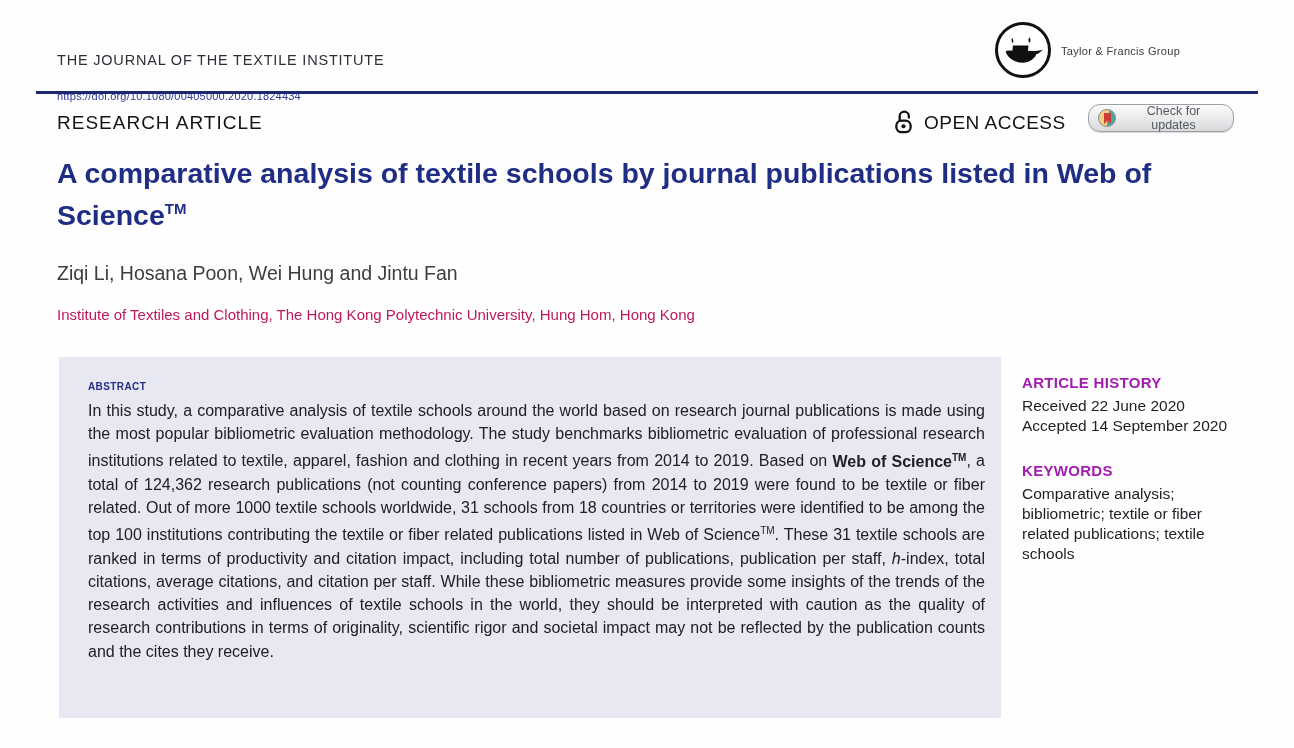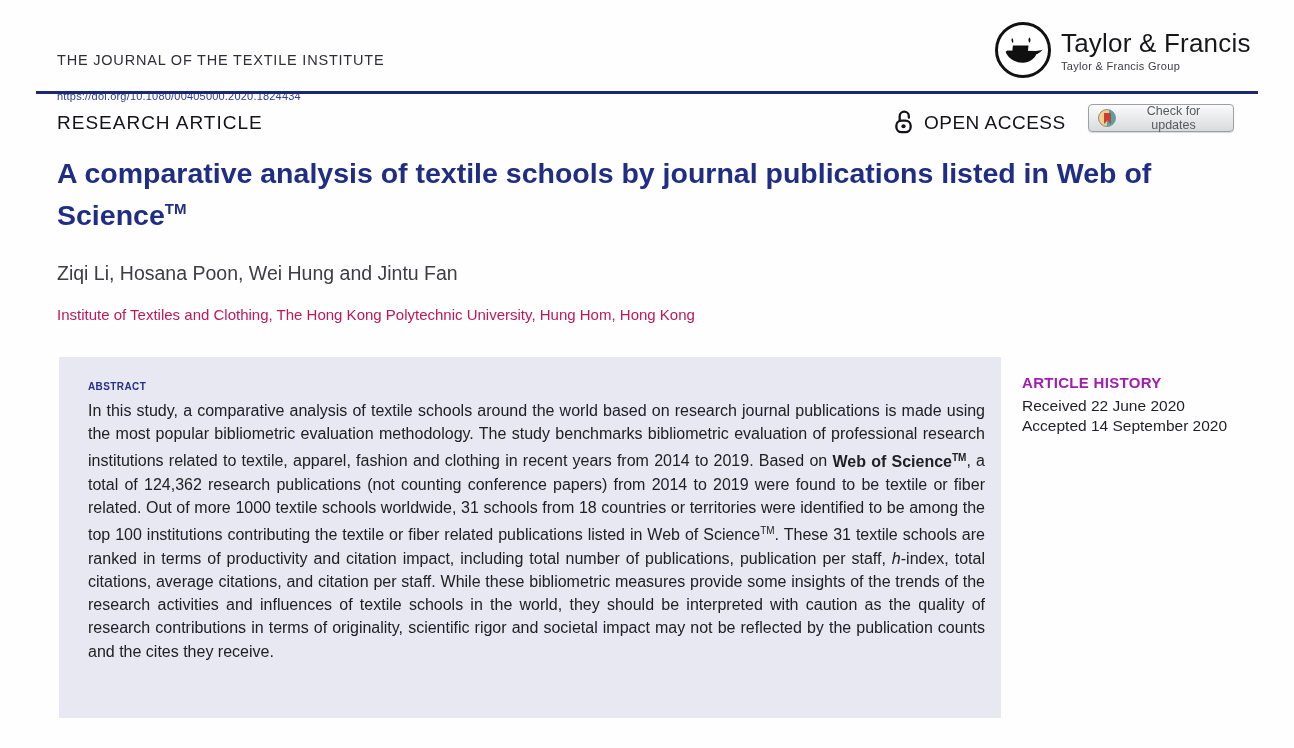--- a/index.html
+++ b/index.html
@@ -22,21 +22,21 @@
 
   .rule { position:absolute; left:36px; top:91px; width:1222px; height:3px; background:#1d296e; }
 
   
   .type-label { position:absolute; left:57px; top:112px; font-size:19px;
                 letter-spacing:1px; color:#121217; }
   .open-access { position:absolute; left:893px; top:108px; display:flex;
                  align-items:center; gap:10px; }
   .open-access-label { font-size:19px; letter-spacing:0.5px; color:#121217; }
   .check-updates { position:absolute; left:1088px; top:104px; width:146px; height:28px;
-                   border:1px solid #9aa0a6; border-radius:4px;
+                   border:1px solid #9aa0a6; border-radius:12px;
                    background:linear-gradient(#fbfbfb,#d9dadc);
                    display:flex; align-items:center; gap:7px; padding:0 9px;
                    cursor:pointer; box-shadow:0 1px 1px rgba(0,0,0,0.15); }
   .check-updates span.label { font-size:12.5px; color:#555a60; }
   .crossmark { width:18px; height:18px; border-radius:50%; border:1px solid #8a8a8a;
                background:linear-gradient(100deg,#f2d08a 55%,#43aaa5 55%);
                position:relative; flex:0 0 auto; }
   .crossmark .ribbon { position:absolute; left:5px; top:3px; width:7px; height:11px;
                background:#cf3b36;
                clip-path:polygon(0 0,100% 0,100% 100%,50% 68%,0 100%); }
@@ -80,21 +80,20 @@
     <span class="logo-circle">
       <svg width="44" height="44" viewBox="0 0 48 48">
         <path d="M5 26 C8 34 16 38 24 38 C31 38 36 34 38.5 29 C41 28 44 26 45.5 23.5 C43 24.6 40.5 25 38 25 L7 24.5 Z" fill="#101010"></path>
         <path d="M38.5 29 C41 28 44 26 45.5 23.5 C44.5 27.5 41.5 30 38 30.5 Z" fill="#ffffff"></path>
         <rect x="15" y="19" width="17" height="6" fill="#101010" transform="skewX(-6)"></rect>
         <path d="M12 11 C11 13 11.5 15 13 16.5 C13.8 14.5 13.4 12.5 12 11 Z" fill="#101010"></path>
         <path d="M31 10 C29.5 12 29.6 14 31 16 C32.6 14.3 32.6 12 31 10 Z" fill="#101010"></path>
       </svg>
     </span>
     <span class="publisher-text">
-      <span class="publisher-name" style="display:block">Taylor &amp; Francis</span>
       <span class="publisher-group" style="display:block">Taylor &amp; Francis Group</span>
     </span>
   </div>
 
   <div class="rule"></div>
 
   <div class="type-label">RESEARCH ARTICLE</div>
 
   <div class="open-access">
     <span>
@@ -123,15 +122,19 @@
     <div class="abstract-heading">ABSTRACT</div>
     <p class="abstract-text"><span>In this study, a comparative analysis of textile schools around the world based on research journal publications is made using the most popular bibliometric evaluation methodology. The study benchmarks bibliometric evaluation of professional research institutions related to textile, apparel, fashion and clothing in recent years from 2014 to 2019. Based on </span><b><span>Web of Science</span><sup>TM</sup></b><span>, a total of 124,362 research publications (not counting conference papers) from 2014 to 2019 were found to be textile or fiber related. Out of more 1000 textile schools worldwide, 31 schools from 18 countries or territories were identified to be among the top 100 institutions contributing the textile or fiber related publications listed in Web of Science</span><sup>TM</sup><span>. These 31 textile schools are ranked in terms of productivity and citation impact, including total number of publications, publication per staff, </span><i>h</i><span>-index, total citations, average citations, and citation per staff. While these bibliometric measures provide some insights of the trends of the research activities and influences of textile schools in the world, they should be interpreted with caution as the quality of research contributions in terms of originality, scientific rigor and societal impact may not be reflected by the publication counts and the cites they receive.</span></p>
   </section>
 
   <aside class="sidebar">
     <div class="side-heading">ARTICLE HISTORY</div>
     <div class="history-lines">
       <div class="side-line">Received 22 June 2020</div>
       <div class="side-line">Accepted 14 September 2020</div>
     </div>
+    <div class="keywords-block">
+      <div class="side-heading">KEYWORDS</div>
+      <div class="keywords-text">Comparative analysis; bibliometric; textile or fiber related publications; textile schools</div>
+    </div>
   </aside>
 
 </div>
 
 </body></html>

